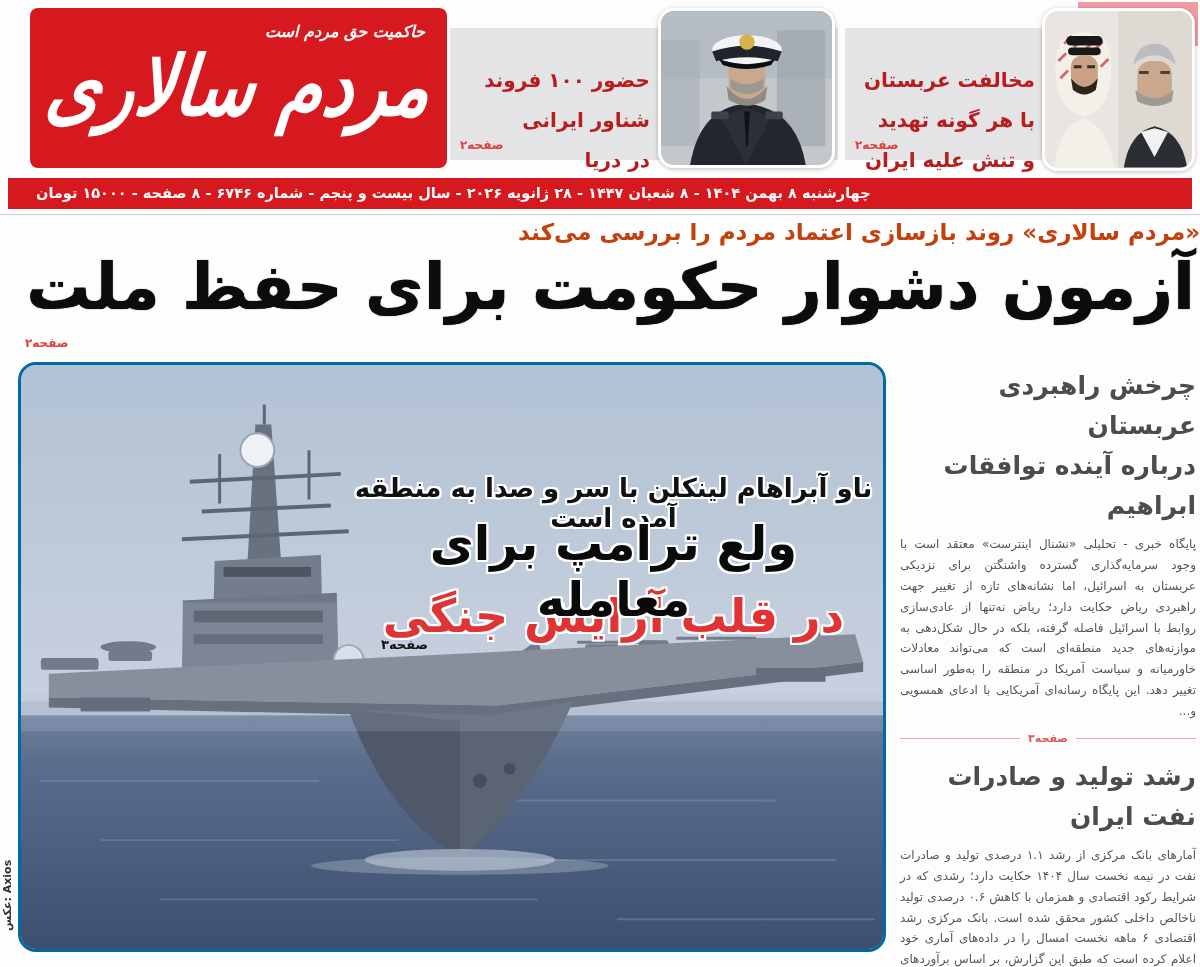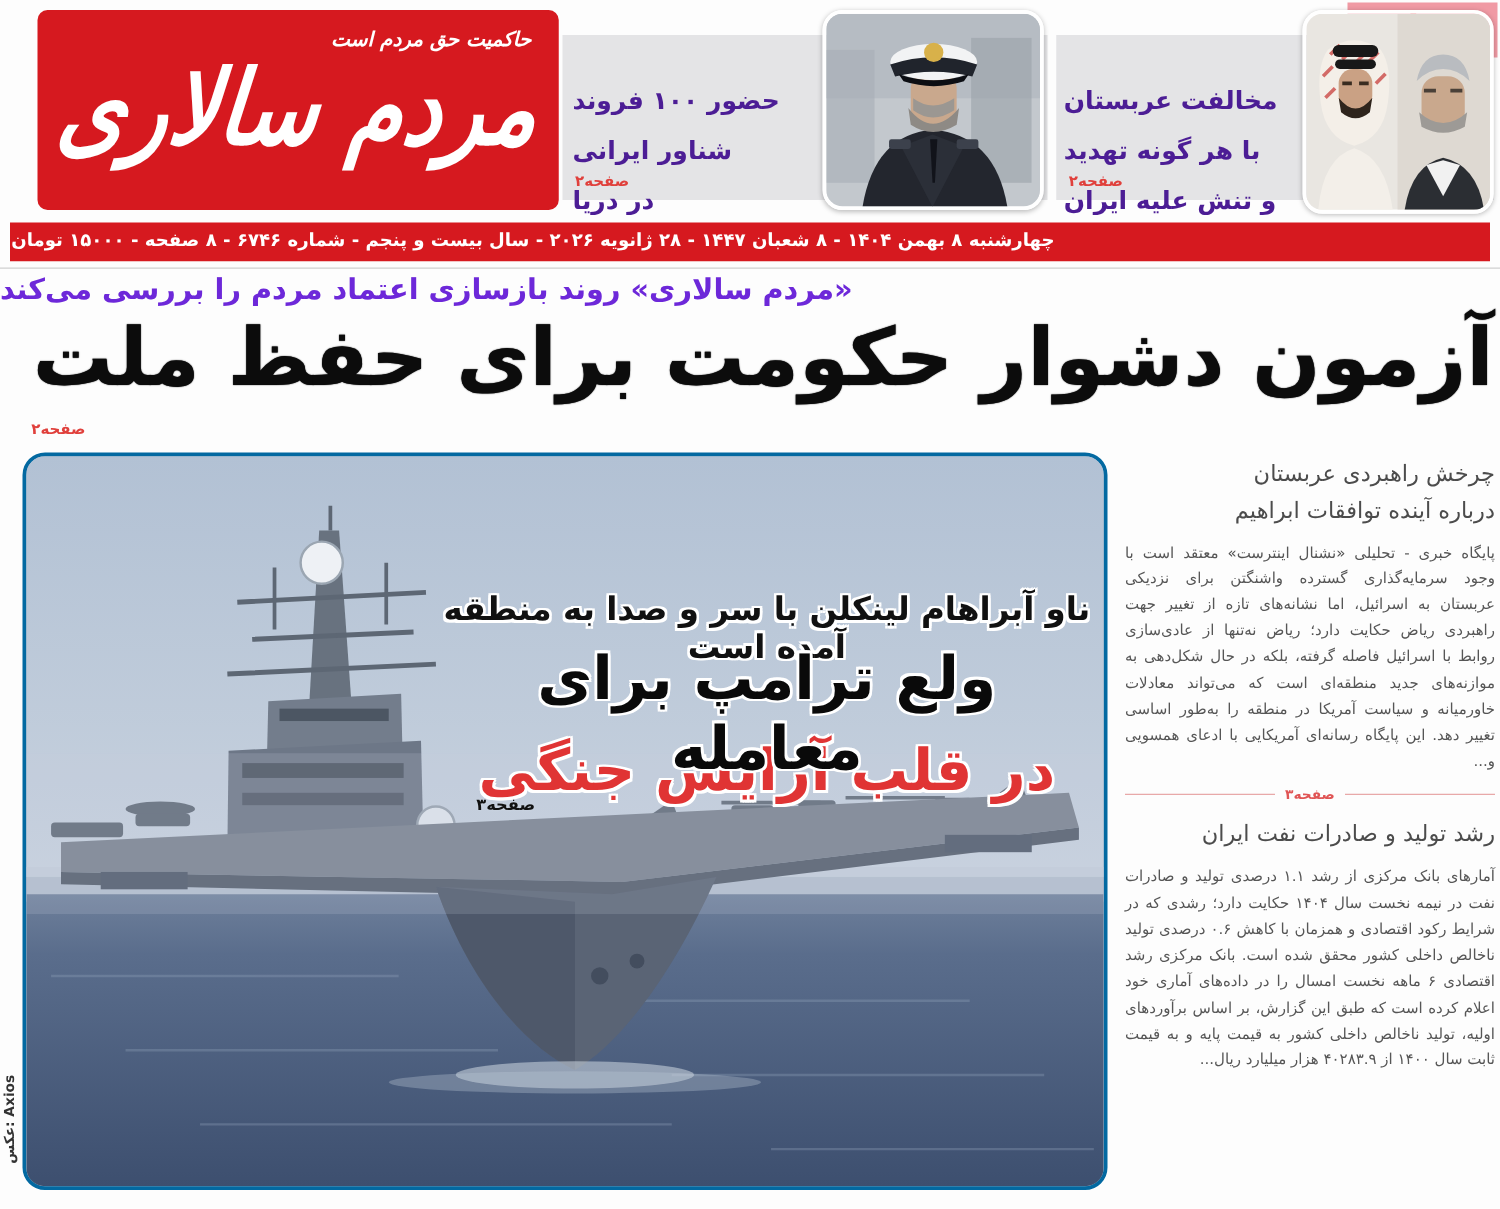--- a/index.html
+++ b/index.html
@@ -6,57 +6,57 @@
   *{box-sizing:border-box;font-family:"DejaVu Sans",sans-serif;}
   #page{position:relative;width:1200px;height:967px;background:#fdfdfd;overflow:hidden;direction:rtl;}
 
   
   .masthead{position:absolute;left:30px;top:8px;width:417px;height:160px;background:#d6191f;border-radius:8px;color:#fff;}
   .masthead .tagline{position:absolute;top:14px;right:22px;font-size:16px;font-weight:bold;font-style:italic;}
   .masthead .title{position:absolute;top:38px;left:0;width:100%;text-align:center;font-size:70px;font-weight:bold;font-style:italic;transform:skewX(-6deg) scaleY(1.18);letter-spacing:-2px;white-space:nowrap;}
 
   
   .teaser{position:absolute;background:#e4e4e6;height:132px;top:28px;}
-  .teaser .t-lines{position:absolute;top:32px;font-size:20px;font-weight:bold;color:#4c1d95;line-height:2.0;text-align:left;}
+  .teaser .t-lines{position:absolute;top:32px;font-size:20px;font-weight:bold;color:#b91c1c;line-height:2.0;text-align:right;}
   .teaser .pageref{position:absolute;left:10px;bottom:8px;font-size:12px;font-weight:bold;color:#e0403c;}
   .teaser-mid{left:450px;width:388px;}
   .teaser-mid .t-lines{right:188px;width:192px;}
   .teaser-right{left:845px;width:350px;}
   .teaser-right .t-lines{right:160px;width:184px;}
 
   .photo-card{position:absolute;border-radius:16px;border:3px solid #fff;box-shadow:0 1px 4px rgba(0,0,0,.25);overflow:hidden;z-index:5;}
   .photo-admiral{left:658px;top:8px;width:177px;height:160px;}
   .photo-leaders{left:1042px;top:8px;width:153px;height:163px;}
 
   .section-label{position:absolute;left:1078px;top:2px;width:120px;height:44px;background:#f09aa4;border-radius:0 0 0 8px;z-index:1;color:#e02430;font-size:26px;font-weight:bold;text-align:center;line-height:40px;letter-spacing:6px;overflow:hidden;}
 
   
-  .datestrip{position:absolute;left:8px;top:178px;width:1184px;height:31px;background:#d6191f;color:#fff;font-size:14.5px;font-weight:bold;line-height:31px;direction:rtl;text-align:left;padding:0 1px;white-space:nowrap;}
+  .datestrip{position:absolute;left:8px;top:178px;width:1184px;height:31px;background:#d6191f;color:#fff;font-size:14.5px;font-weight:bold;line-height:31px;direction:rtl;text-align:left;padding:0 28px;white-space:nowrap;}
   .rule-under-strip{position:absolute;left:0;top:214px;width:1200px;height:1px;background:#cfcfcf;}
 
   
-  .kicker{position:absolute;left:0;top:219px;width:1200px;text-align:left;font-size:23px;font-weight:bold;color:#6d28d9;}
+  .kicker{position:absolute;left:0;top:219px;width:1200px;text-align:right;font-size:23px;font-weight:bold;color:#c2410c;}
   .main-headline{position:absolute;left:145px;top:250px;width:1050px;text-align:right;font-size:64px;font-weight:bold;color:#0c0c0c;letter-spacing:-1px;text-shadow:0 0 1px #000;white-space:nowrap;}
   .lead-pageref{position:absolute;left:25px;top:336px;font-size:12px;font-weight:bold;color:#e0403c;}
 
   
   .mainphoto{position:absolute;left:18px;top:362px;width:868px;height:590px;border-radius:18px;border:3px solid #0369a1;overflow:hidden;background:#b6c4d5;}
   .mainphoto svg{position:absolute;left:0;top:0;width:100%;height:100%;}
   .cap{position:absolute;left:330px;width:525px;text-align:center;font-weight:bold;direction:rtl;
        text-shadow:-2px -2px 0 #fff,2px -2px 0 #fff,-2px 2px 0 #fff,2px 2px 0 #fff,0 -2px 0 #fff,0 2px 0 #fff,-2px 0 0 #fff,2px 0 0 #fff;}
   .cap-top{top:108px;font-size:26px;color:#111;}
   .cap-main{top:150px;font-size:48px;color:#0a0a0a;}
   .cap-red{top:224px;font-size:46px;color:#e03434;}
   .cap-pageref{position:absolute;left:360px;top:272px;font-size:13px;font-weight:bold;color:#111;text-shadow:0 0 2px #cfd9e4;}
   .photo-credit{position:absolute;left:1px;top:845px;height:100px;width:16px;writing-mode:vertical-rl;transform:rotate(180deg);font-size:11px;font-weight:bold;color:#333;text-align:center;direction:ltr;}
 
   
   .rightcol{position:absolute;left:900px;top:366px;width:296px;direction:rtl;}
   .article{margin-bottom:6px;}
-  .article .hl{font-size:18px;font-weight:normal;color:#4c4c4c;text-align:right;line-height:1.6;}
+  .article .hl{font-size:25px;font-weight:bold;color:#4c4c4c;text-align:right;line-height:1.6;}
   .article .body{margin-top:8px;font-size:12px;color:#565656;line-height:1.74;text-align:justify;}
   .divider{display:flex;align-items:center;gap:8px;margin:10px 0 12px 0;}
   .divider .line{flex:1;height:1px;background:#e8a9a9;}
   .divider .ref{font-size:11px;font-weight:bold;color:#e05555;}
 </style>
 </head>
 <body>
 
 <div id="page">
 

